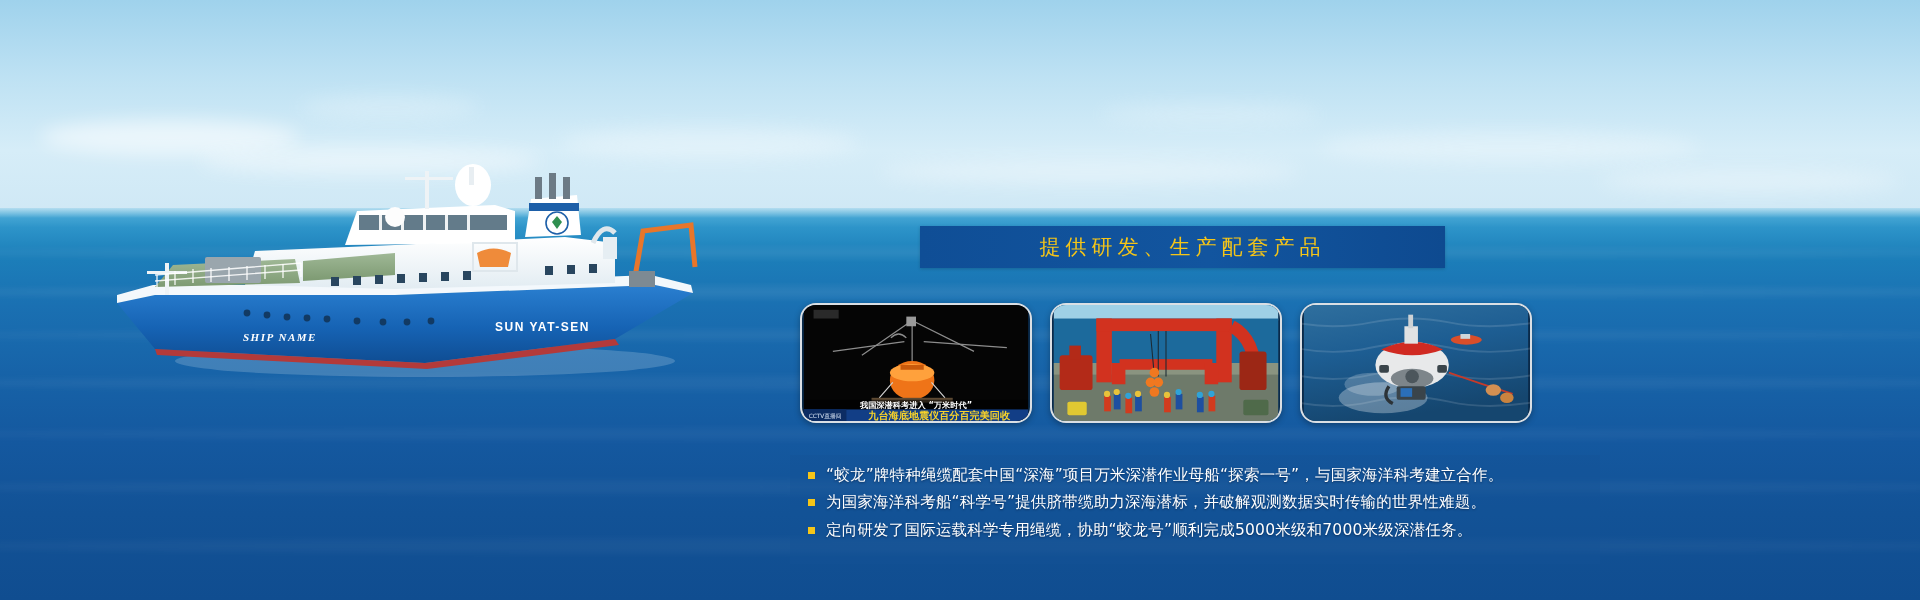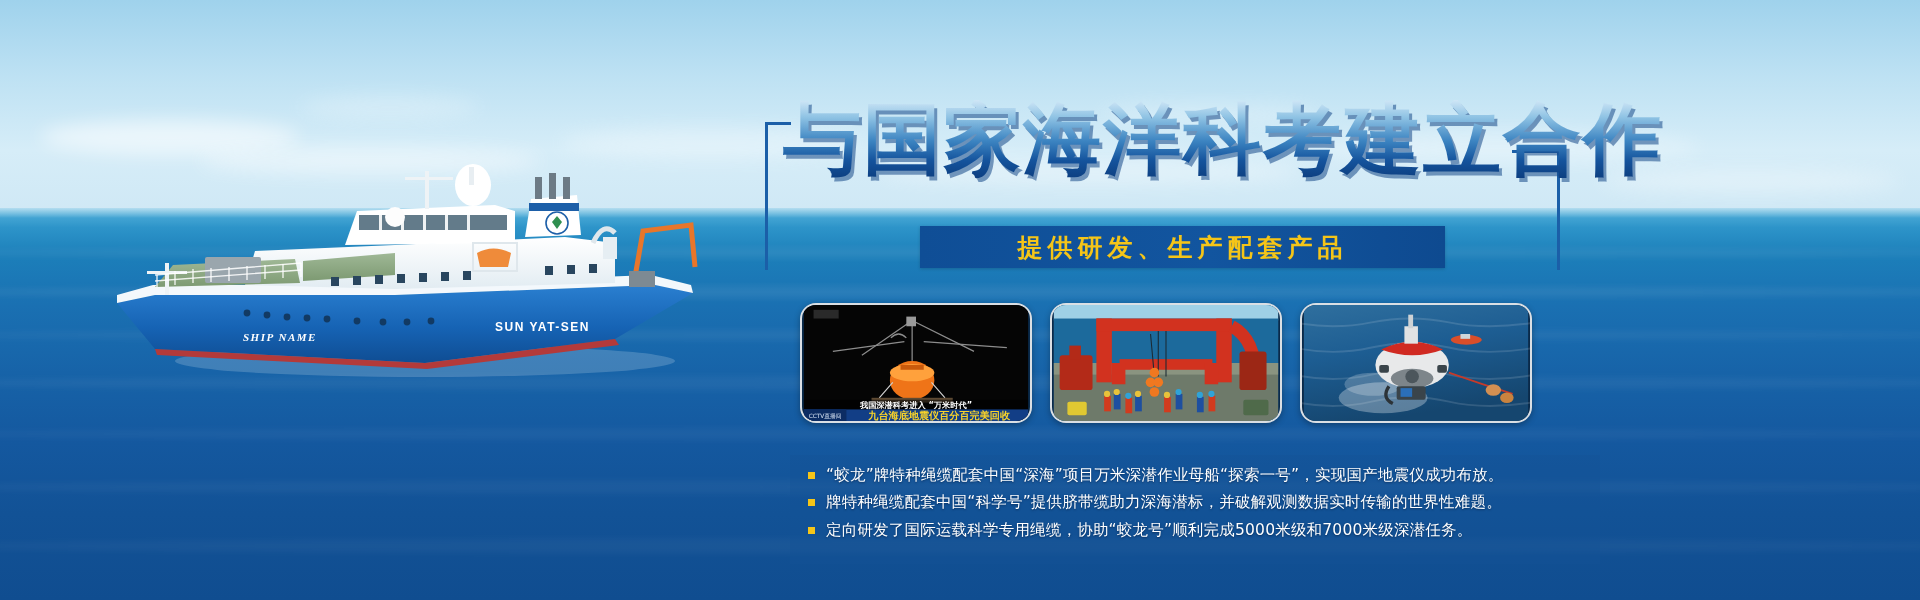--- a/index.html
+++ b/index.html
@@ -115,22 +115,22 @@
   
   .subbar {
     position:absolute; left:920px; top:226px;
     width: 525px; height: 42px;
     background: linear-gradient(to right, #0f4e96 0%, #12559f 55%, #0e4a90 100%);
     display:flex; align-items:center; justify-content:center;
     box-shadow: 0 1px 3px rgba(0,0,0,.18);
   }
   .subbar-text {
     color:#f5c518;
-    font-size: 25px;
-    font-weight: 700;
+    font-size: 21px;
+    font-weight: 400;
     letter-spacing: 5px;
     white-space:nowrap;
     font-family: "DejaVu Sans", "Liberation Sans", sans-serif;
   }
 
   
   .thumbs {
     position:absolute; left:800px; top:303px;
     display:flex; gap:18px;
   }
@@ -300,29 +300,20 @@
           <rect x="450" y="141" width="8" height="9"></rect>
         <rect x="472" y="140" width="8" height="9"></rect>
           <rect x="494" y="139" width="8" height="9"></rect>
       </g>
 
       <text x="148" y="216" font-family="Liberation Serif, serif" font-size="11" font-style="italic" font-weight="bold" fill="#ffffff" letter-spacing="1.5">SHIP NAME</text>
       <text x="400" y="206" font-family="Liberation Sans, sans-serif" font-size="12" font-weight="bold" fill="#ffffff" letter-spacing="1.5">SUN YAT-SEN</text>
     </svg>
   </div>
 
-  <div class="headline-area">
-    <div class="corner-frame">
-      <div class="cl"></div>
-        <div class="cl-top"></div>
-      <div class="cr"></div>
-        <div class="cr-top"></div>
-    </div>
-    <div class="headline">与国家海洋科考建立合作</div>
-  </div>
 
   <div class="subbar">
     <span class="subbar-text">提供研发、生产配套产品</span>
   </div>
 
   <div class="thumbs">
 
     <div class="thumb">
       <svg viewBox="0 0 232 120" xmlns="http://www.w3.org/2000/svg">
         <rect width="232" height="120" fill="#050505"></rect>
@@ -463,25 +454,25 @@
           <ellipse cx="168" cy="36" rx="16" ry="5" fill="#d94e2a"></ellipse>
           <rect x="162" y="30" width="10" height="5" fill="#cfd6da"></rect>
         </g>
       </svg>
     </div>
   </div>
 
   <div class="bullets">
     <div class="bullet-row">
       <span class="bullet-dot"></span>
-      <span class="bullet-text">“蛟龙”牌特种绳缆配套中国“深海”项目万米深潜作业母船“探索一号”，实现国产地震仪成功布放。</span>
+      <span class="bullet-text">“蛟龙”牌特种绳缆配套中国“深海”项目万米深潜作业母船“探索一号”，与国家海洋科考建立合作。</span>
     </div>
     <div class="bullet-row">
       <span class="bullet-dot"></span>
-      <span class="bullet-text">牌特种绳缆配套中国“科学号”提供脐带缆助力深海潜标，并破解观测数据实时传输的世界性难题。</span>
+      <span class="bullet-text">为国家海洋科考船“科学号”提供脐带缆助力深海潜标，并破解观测数据实时传输的世界性难题。</span>
     </div>
     <div class="bullet-row">
       <span class="bullet-dot"></span>
       <span class="bullet-text">定向研发了国际运载科学专用绳缆，协助“蛟龙号”顺利完成5000米级和7000米级深潜任务。</span>
     </div>
   </div>
 
 </div>
 
 </body></html>

